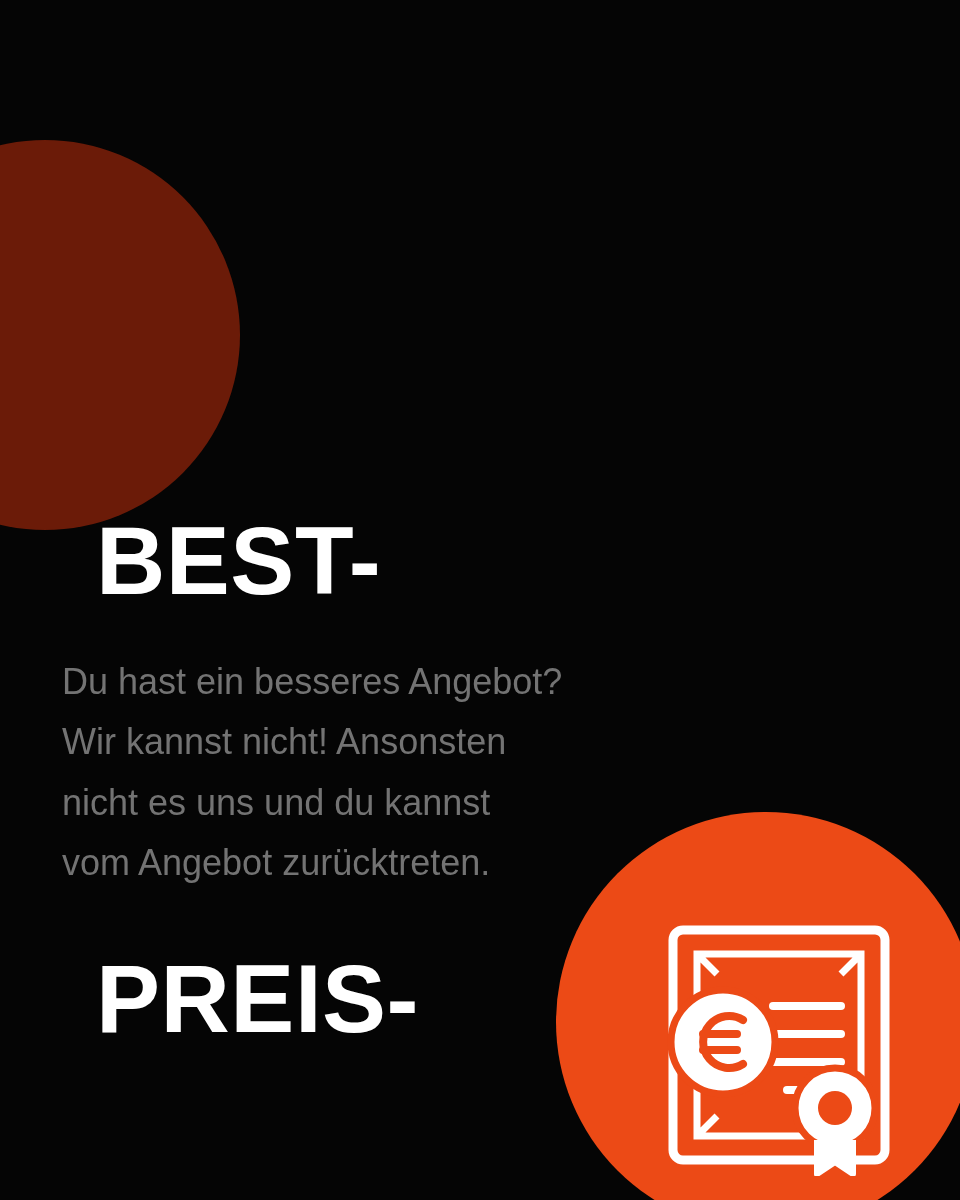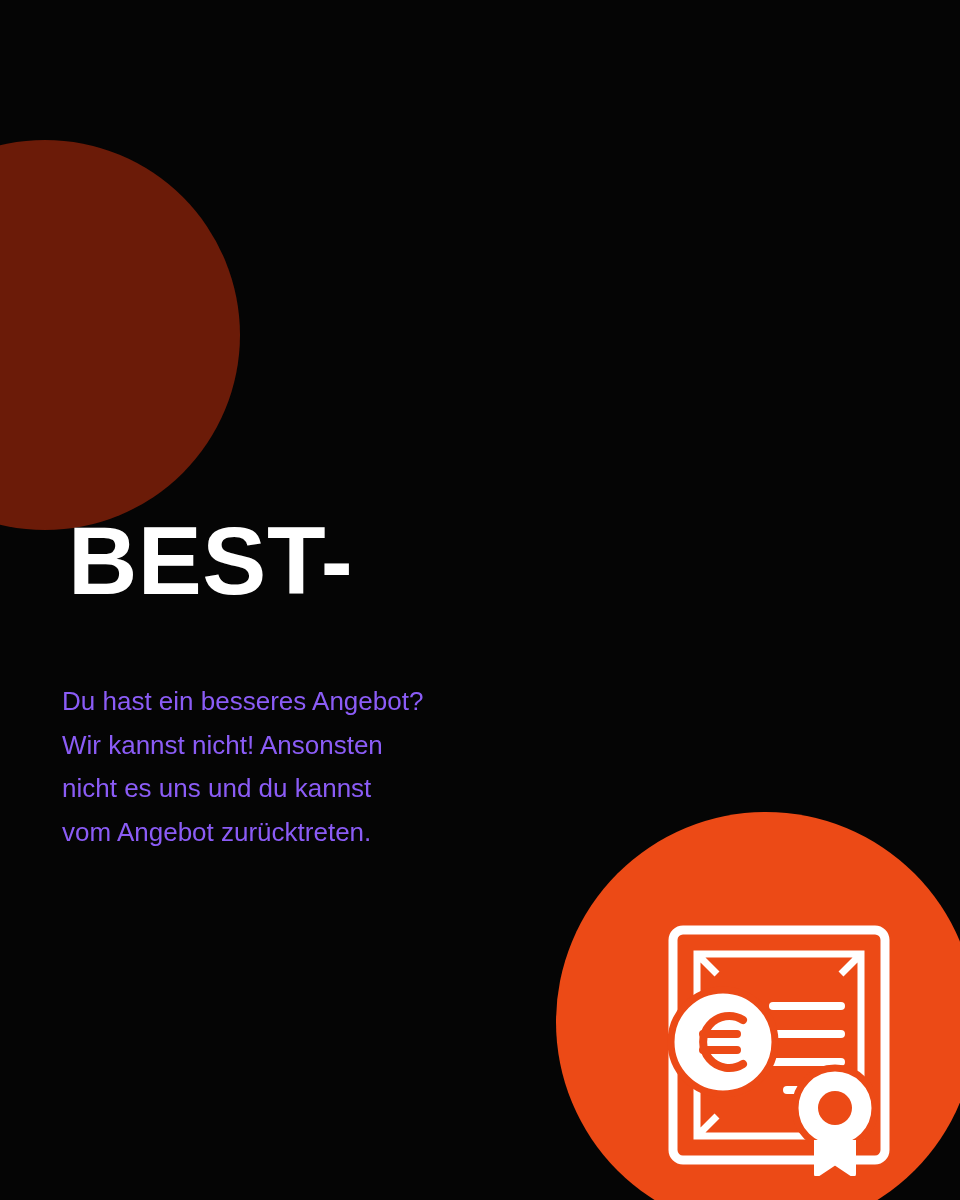--- a/index.html
+++ b/index.html
@@ -47,30 +47,31 @@
     color: #ffffff;
     font-weight: bold;
     font-size: 96px;
     line-height: 1.52;
     letter-spacing: 0.5px;
     text-transform: uppercase;
     white-space: pre;
   }
   .headline-line {
     display: block;
+    margin-left: 28px;
   }
 
   
   .subtext {
     position: absolute;
     left: 62px;
-    top: 680px;
+    top: 652px;
     width: 560px;
-    color: #8b5cf6;
-    font-size: 26px;
+    color: #737373;
+    font-size: 36px;
     line-height: 1.68;
     font-weight: 400;
   }
   .subtext-line {
     display: block;
   }
 
   
   .badge-icon {
     position: absolute;
@@ -88,20 +89,21 @@
 </head>
 <body>
 
 <div id="poster">
 
   <div class="circle-left"></div>
   <div class="circle-right"></div>
 
   <div class="headline">
     <span class="headline-line">BEST-</span>
+    <span class="headline-line">PREIS-</span>
     
   </div>
 
   <div class="subtext">
     <span class="subtext-line">Du hast ein besseres Angebot?</span>
     <span class="subtext-line">Wir kannst nicht! Ansonsten</span>
     <span class="subtext-line">nicht es uns und du kannst</span>
     <span class="subtext-line">vom Angebot zurücktreten.</span>
   </div>
 

